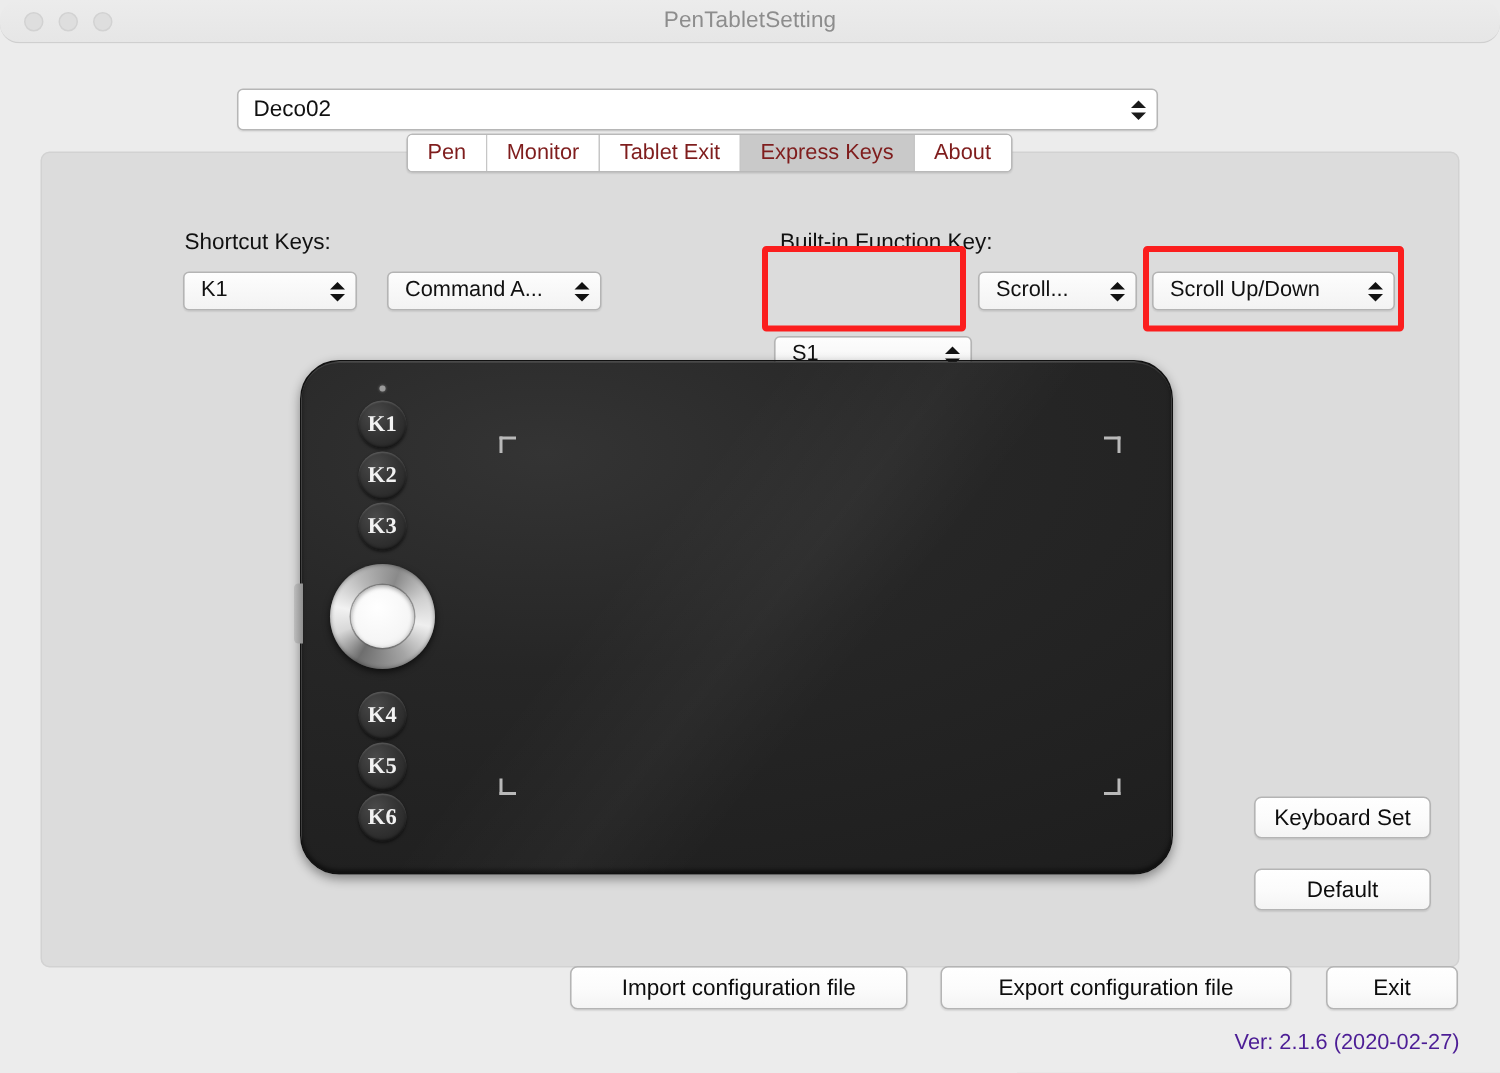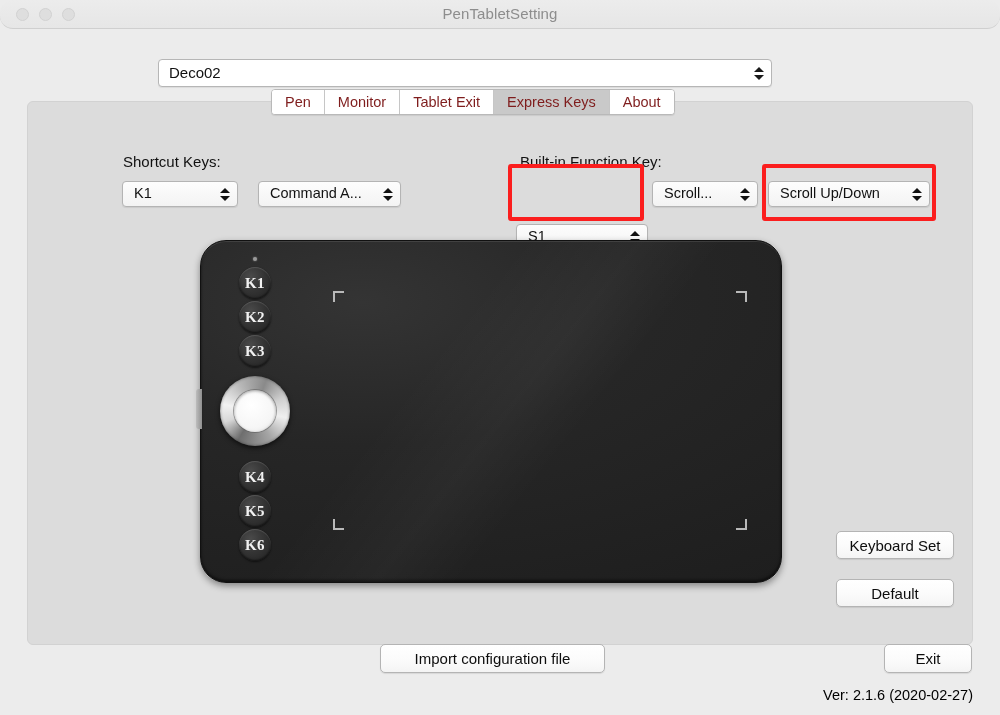--- a/index.html
+++ b/index.html
@@ -327,21 +327,21 @@
   #btn-default      { left: 836px; top: 579px; width: 118px; height: 28px; }
   #btn-import       { left: 380px; top: 644px; width: 225px; height: 29px; }
   #btn-export       { left: 627px; top: 644px; width: 234px; height: 29px; }
   #btn-exit         { left: 884px; top: 644px; width: 88px;  height: 29px; }
 
   
   .version {
     position: absolute;
     right: 27px; top: 687px;
     font-size: 14.5px;
-    color: #000000;
+    color: #4c1d95;
   }
 </style>
 </head>
 <body>
 
 <div class="window">
 
   <div class="titlebar">
     <div class="traffic close"></div>
     <div class="traffic min"></div>
@@ -448,17 +448,18 @@
           <i class="h"></i>
           <i class="v"></i>
         </div>
     </div>
   </div>
 
   <div class="btn" id="btn-keyboard-set">Keyboard Set</div>
   <div class="btn" id="btn-default">Default</div>
 
   <div class="btn" id="btn-import">Import configuration file</div>
+  <div class="btn" id="btn-export">Export configuration file</div>
   <div class="btn" id="btn-exit">Exit</div>
 
   <div class="version">Ver: 2.1.6 (2020-02-27)</div>
 
 </div>
 
 </body></html>

